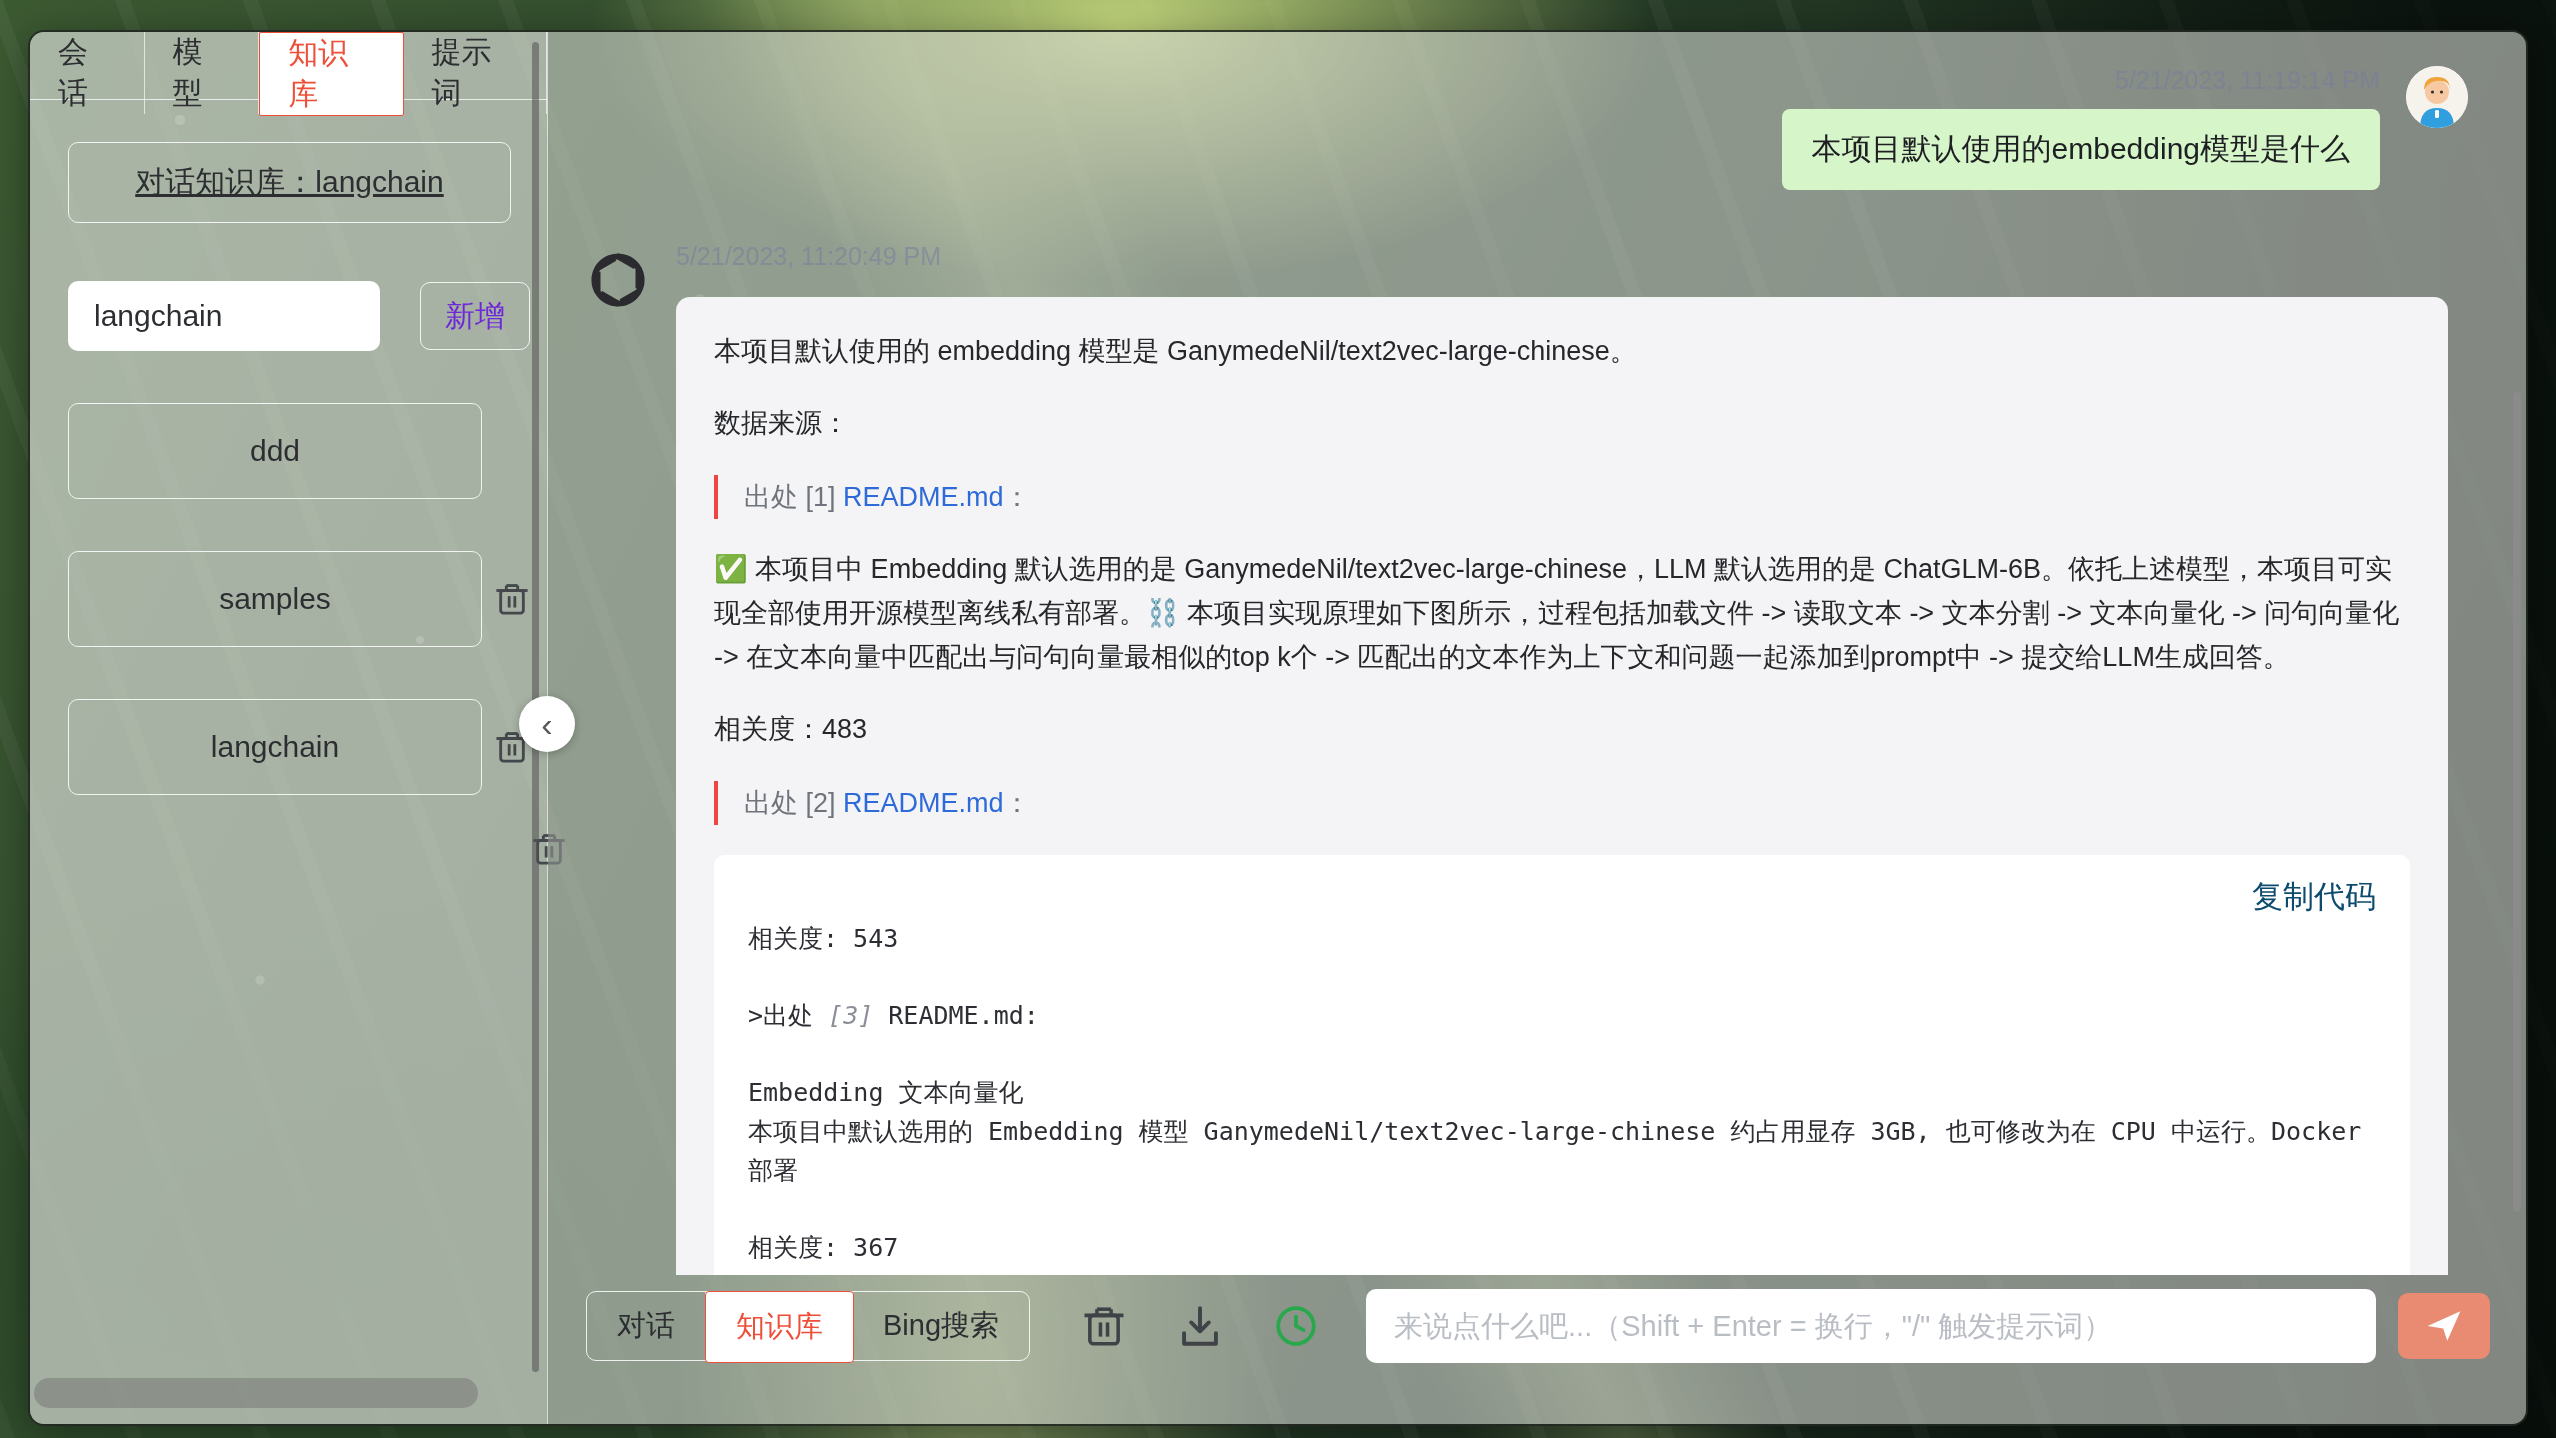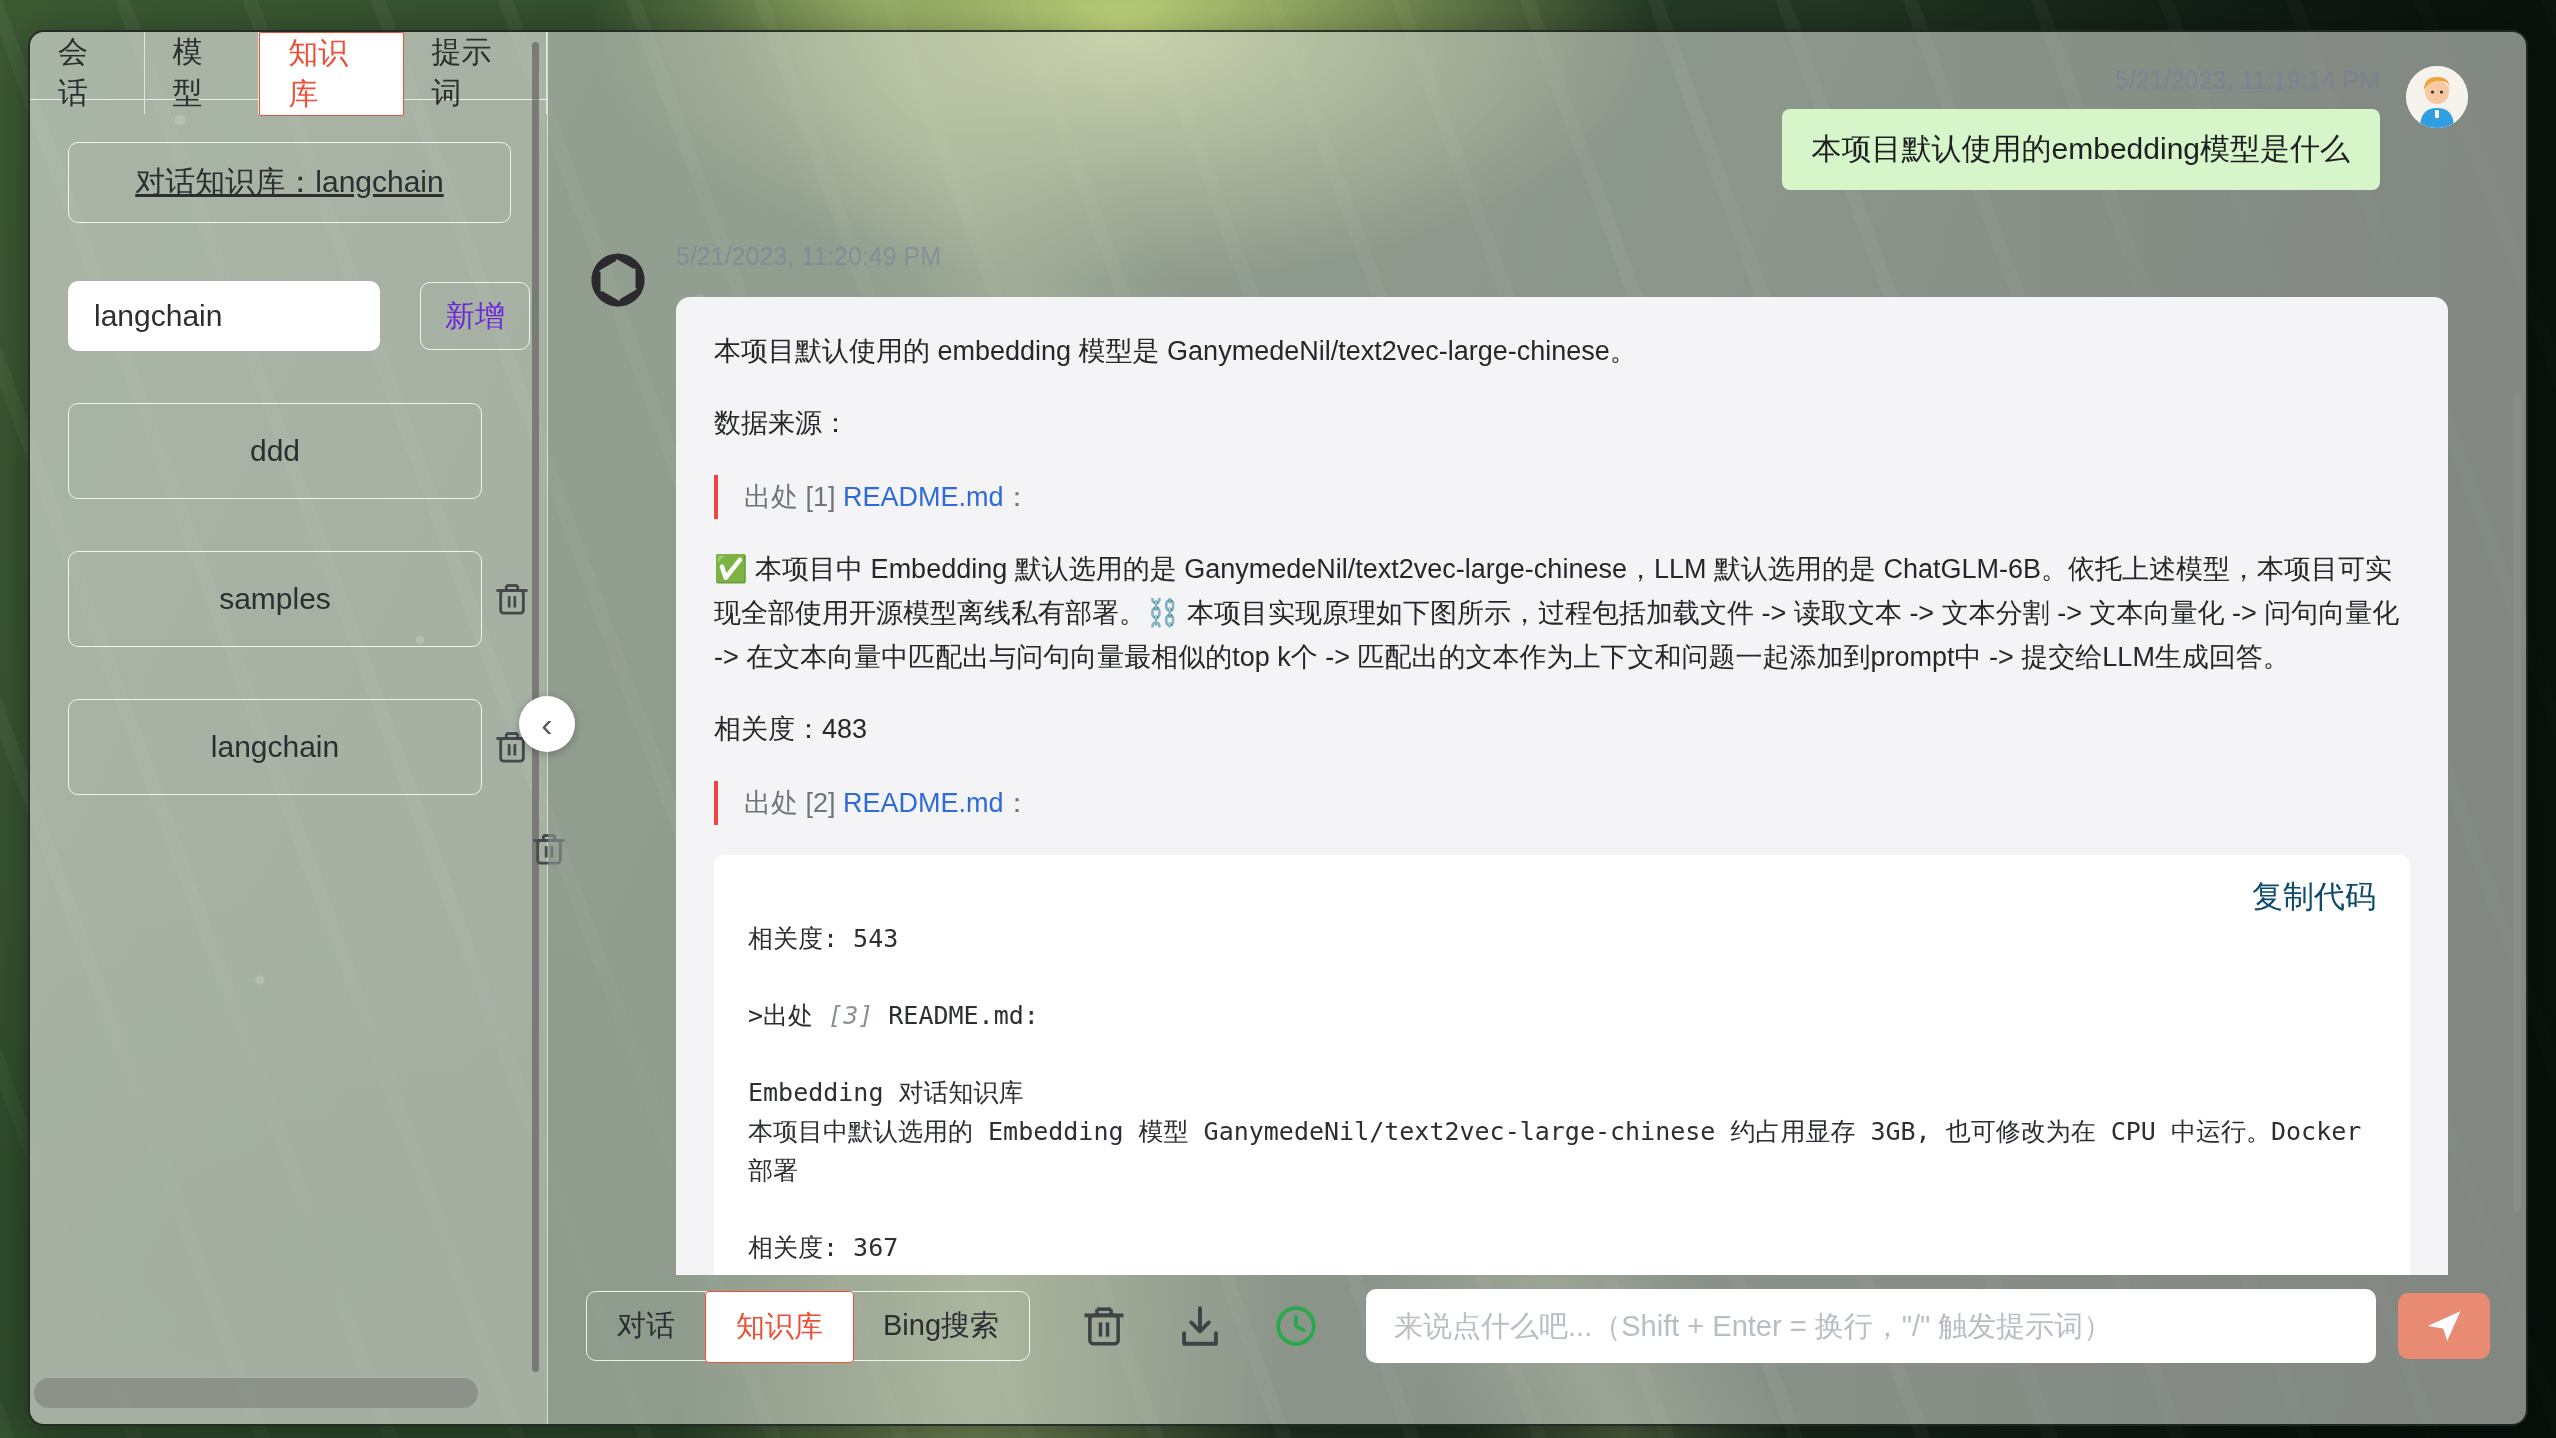--- a/index.html
+++ b/index.html
@@ -217,21 +217,21 @@
             <div class="quote"><span>出处 [1] </span><a href="#">README.md</a><span>：</span></div>
             <p class="para">✅ 本项目中 Embedding 默认选用的是 GanymedeNil/text2vec-large-chinese，LLM 默认选用的是 ChatGLM-6B。依托上述模型，本项目可实现全部使用开源模型离线私有部署。⛓️ 本项目实现原理如下图所示，过程包括加载文件 -&gt; 读取文本 -&gt; 文本分割 -&gt; 文本向量化 -&gt; 问句向量化 -&gt; 在文本向量中匹配出与问句向量最相似的top k个 -&gt; 匹配出的文本作为上下文和问题一起添加到prompt中 -&gt; 提交给LLM生成回答。</p>
             <p class="para">相关度：483</p>
             <div class="quote"><span>出处 [2] </span><a href="#">README.md</a><span>：</span></div>
 
             <div class="code-card">
               <div class="copy-label">复制代码</div>
               <div class="code">
                 <div>相关度: 543</div>
                 <div class="gap"><span>&gt;出处 </span><span class="ref">[3]</span><span> README.md:</span></div>
-                <div class="gap">Embedding 对话知识库</div>
+                <div class="gap">Embedding 文本向量化</div>
                 <div>本项目中默认选用的 Embedding 模型 GanymedeNil/text2vec-large-chinese 约占用显存 3GB, 也可修改为在 CPU 中运行。Docker 部署</div>
                 <div class="gap">相关度: 367</div>
               </div>
             </div>
           </div>
         </div>
       </div>
     </div>
 
     <div class="main-vscroll"></div>

